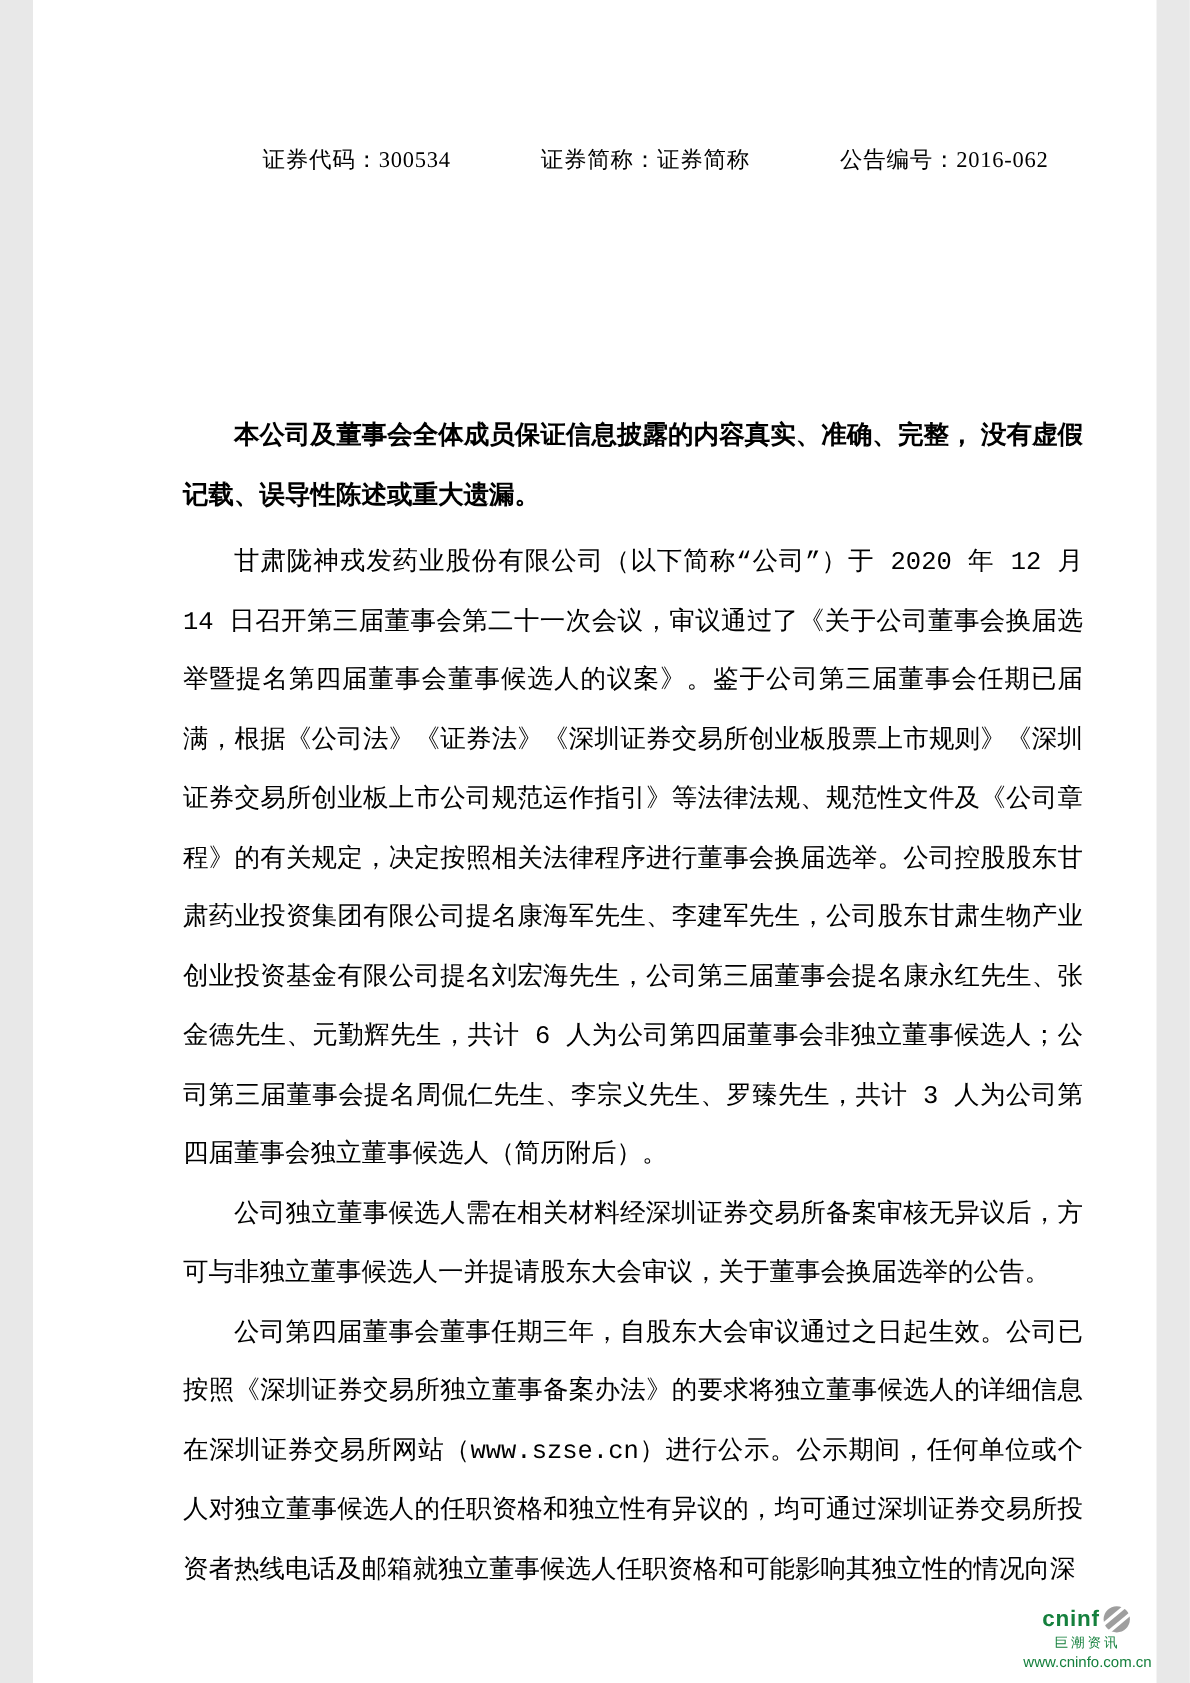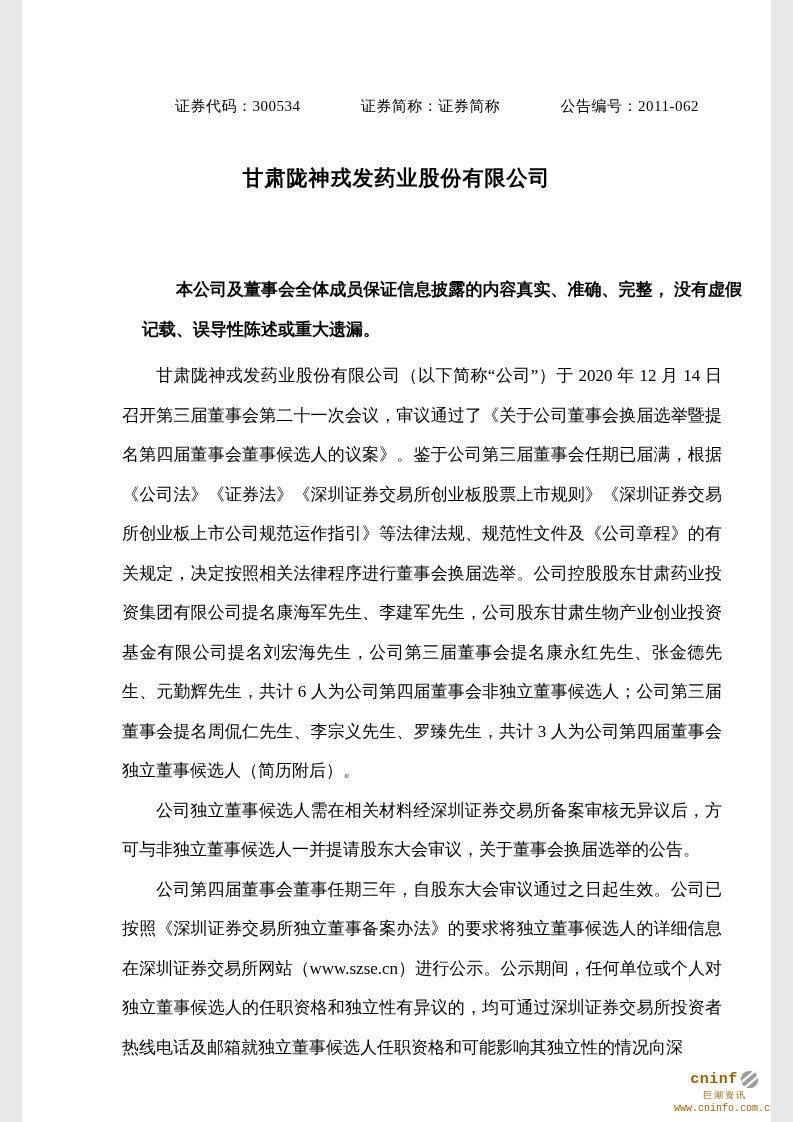--- a/index.html
+++ b/index.html
@@ -40,45 +40,45 @@
   .disclaimer {
     position: absolute;
     top: 270px;
     left: 100px;
     width: 600px;
     font-weight: bold;
     font-size: 17px;
     line-height: 40px;
     text-align: justify;
     text-indent: 2em;
-    margin-left: 20px;
   }
   .body-text {
     position: absolute;
     top: 356px;
     left: 100px;
     width: 600px;
     font-size: 17px;
     line-height: 39.5px;
     text-align: justify;
   }
   .body-text p {
     margin: 0;
     text-indent: 2em;
+    font-family: Liberation Mono, monospace;
   }
   .watermark {
     position: absolute;
     right: 3px;
     bottom: 8px;
     width: 86px;
     display: flex;
     flex-direction: column;
     align-items: center;
-    font-family: Liberation Mono, monospace;
-    color: #a16207;
+    font-family: Liberation Sans, sans-serif;
+    color: #15803d;
     user-select: none;
     text-align: right;
   }
   .watermark .logo-row {
     display: flex;
     align-items: center;
     gap: 1px;
   }
   .watermark .logo-text {
     font-weight: bold;
@@ -97,25 +97,24 @@
   }
 </style>
 </head>
 <body>
 
 <div class="page">
 
   <div class="doc-header">
     <span>证券代码：300534</span>
     <span>证券简称：证券简称</span>
-    <span>公告编号：2011-062</span>
+    <span>公告编号：2016-062</span>
   </div>
 
   <div class="doc-title">
-    <div class="title-line">甘肃陇神戎发药业股份有限公司</div>
   </div>
 
   <div class="disclaimer">本公司及董事会全体成员保证信息披露的内容真实、准确、完整， 没有虚假记载、误导性陈述或重大遗漏。</div>
 
   <div class="body-text">
     <p>甘肃陇神戎发药业股份有限公司（以下简称“公司”）于 2020 年 12 月 14 日召开第三届董事会第二十一次会议，审议通过了《关于公司董事会换届选举暨提名第四届董事会董事候选人的议案》。鉴于公司第三届董事会任期已届满，根据《公司法》《证券法》《深圳证券交易所创业板股票上市规则》《深圳证券交易所创业板上市公司规范运作指引》等法律法规、规范性文件及《公司章程》的有关规定，决定按照相关法律程序进行董事会换届选举。公司控股股东甘肃药业投资集团有限公司提名康海军先生、李建军先生，公司股东甘肃生物产业创业投资基金有限公司提名刘宏海先生，公司第三届董事会提名康永红先生、张金德先生、元勤辉先生，共计 6 人为公司第四届董事会非独立董事候选人；公司第三届董事会提名周侃仁先生、李宗义先生、罗臻先生，共计 3 人为公司第四届董事会独立董事候选人（简历附后）。</p>
     <p>公司独立董事候选人需在相关材料经深圳证券交易所备案审核无异议后，方可与非独立董事候选人一并提请股东大会审议，关于董事会换届选举的公告。</p>
     <p>公司第四届董事会董事任期三年，自股东大会审议通过之日起生效。公司已按照《深圳证券交易所独立董事备案办法》的要求将独立董事候选人的详细信息在深圳证券交易所网站（www.szse.cn）进行公示。公示期间，任何单位或个人对独立董事候选人的任职资格和独立性有异议的，均可通过深圳证券交易所投资者热线电话及邮箱就独立董事候选人任职资格和可能影响其独立性的情况向深</p>
   </div>
 

